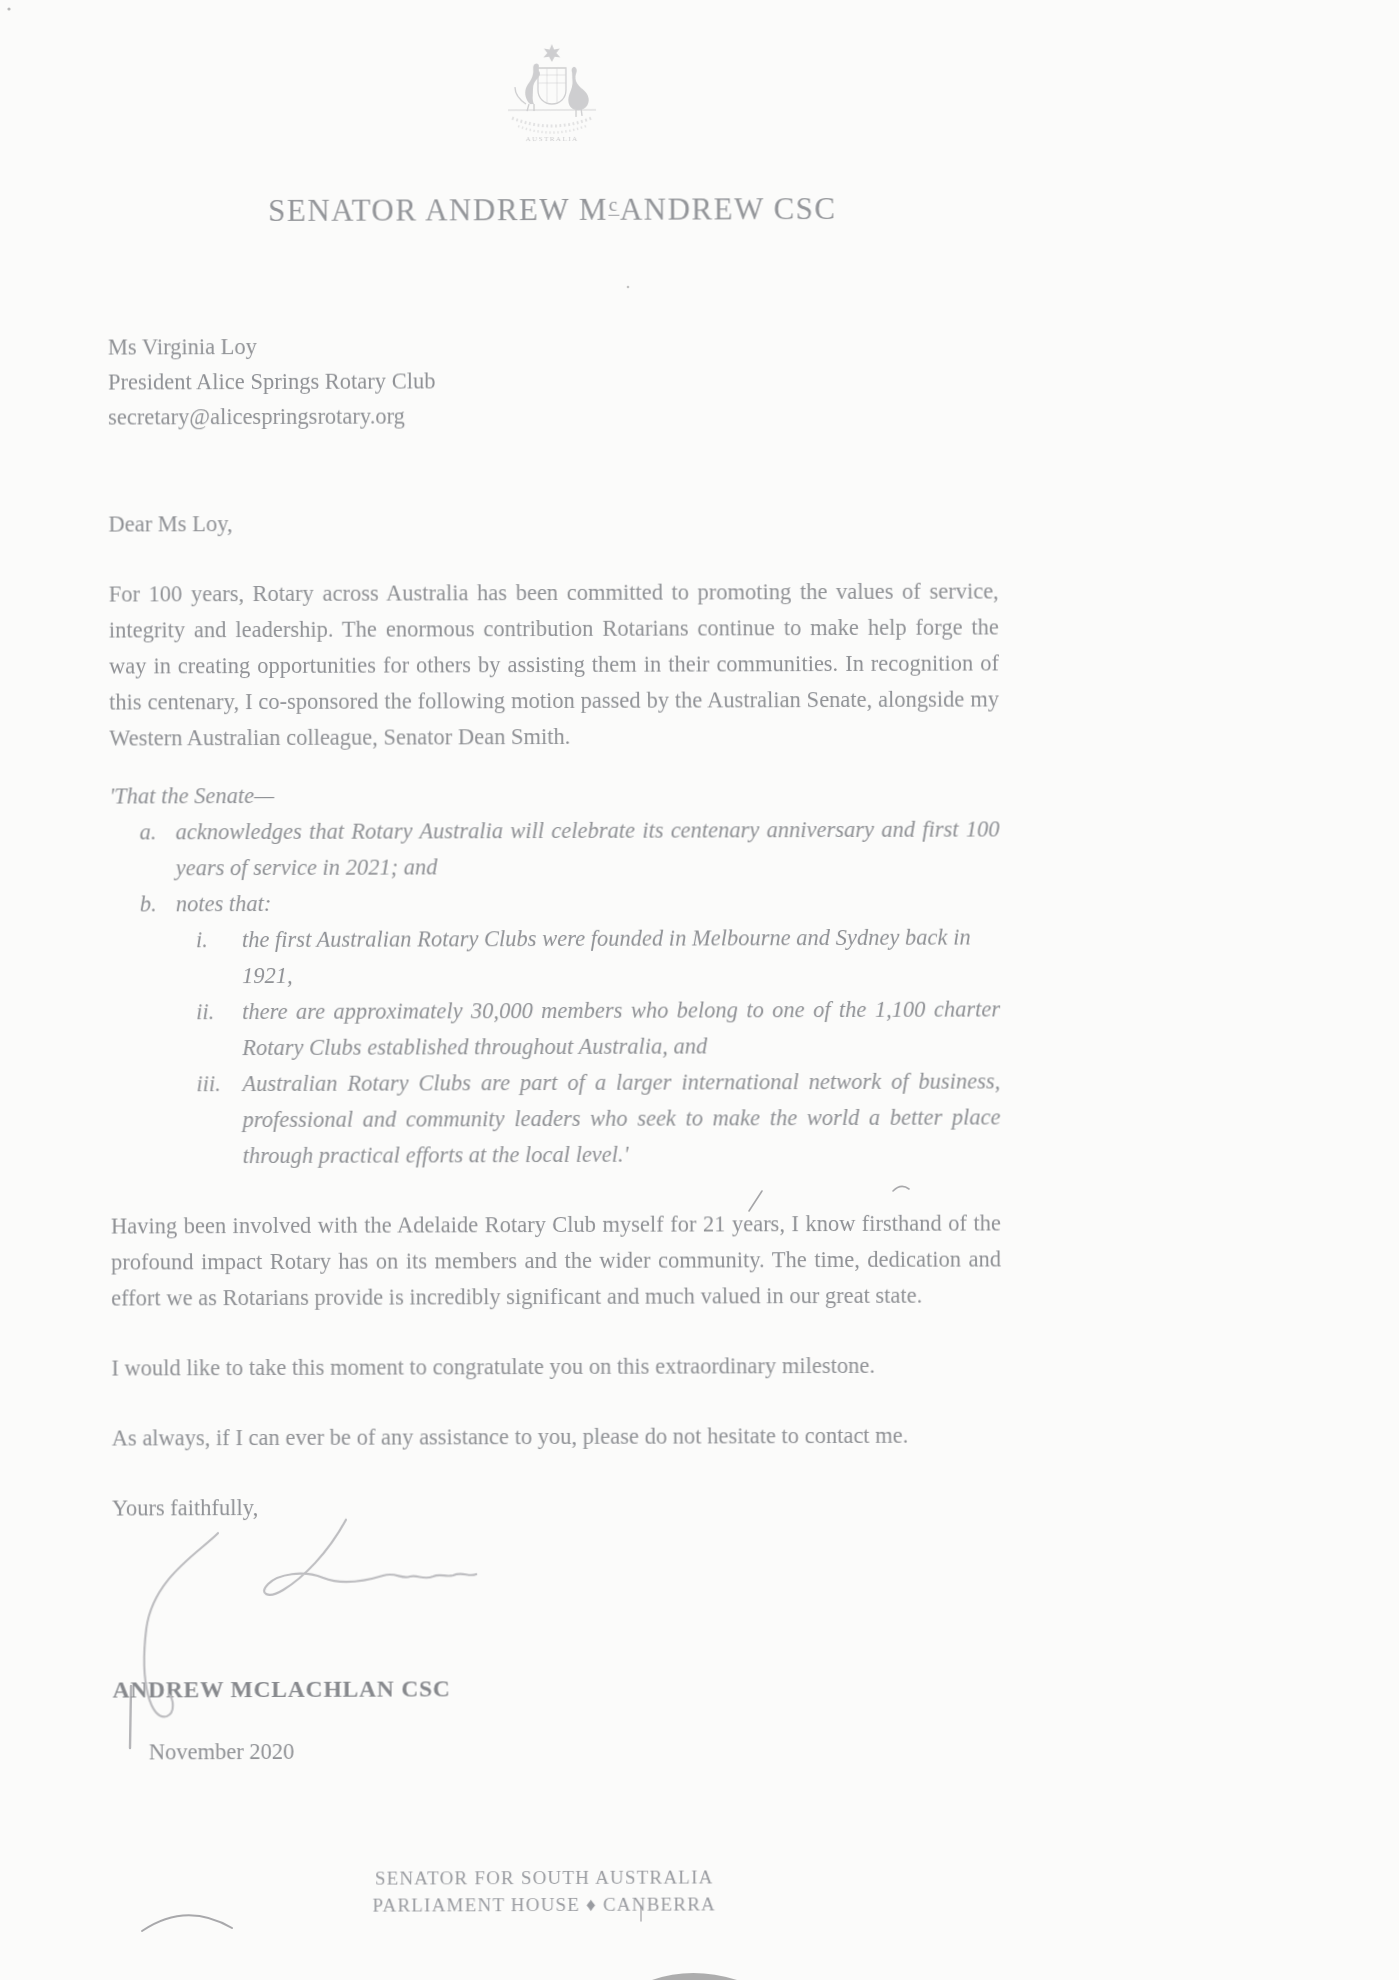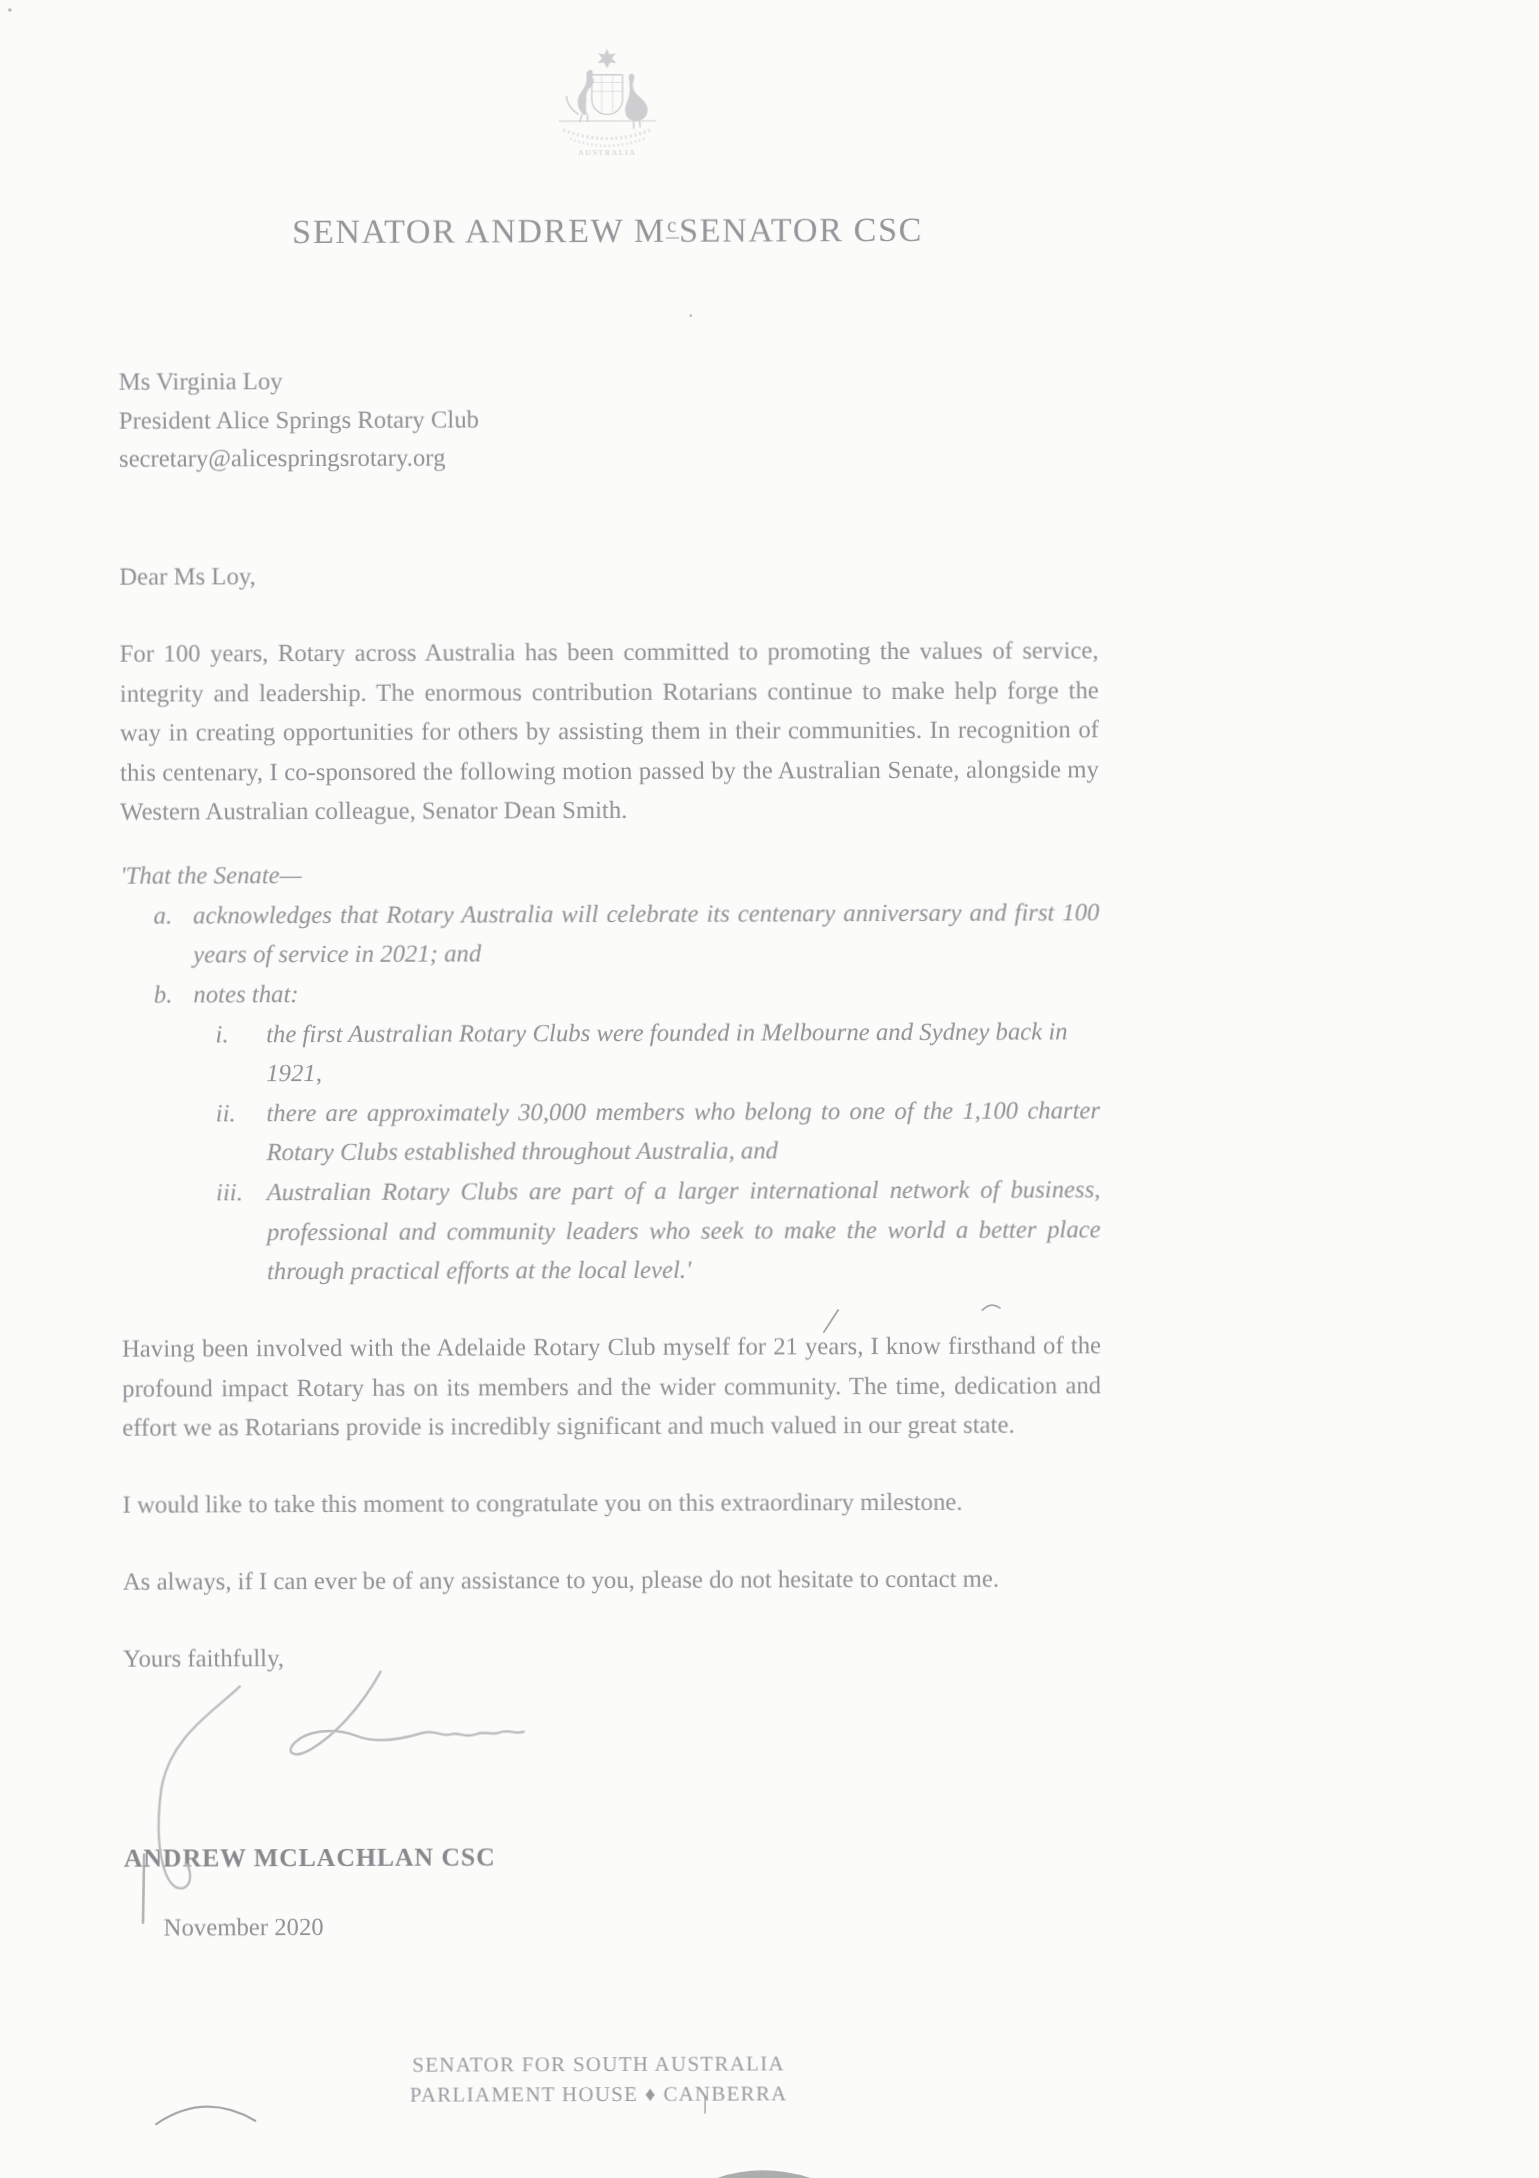--- a/index.html
+++ b/index.html
@@ -75,21 +75,21 @@
         <path d="M54 62 C48 58 43 52 43 45 M57 62 L55 69 M62 62 L62 69" fill="none" stroke-width="1.4"></path>
         <path d="M100 30 C99 27 101 24 103.5 25.5 C105 26.5 105 29 104.5 30.5 C103.5 33 103 36 104 39 C106 45 112 47 115 52 C118 57 117 63 113 66 C109 69 103 69 99.5 66 C96 63 95.5 57 97.5 52 C99.5 47 101 43 100.5 38 C100 35 100.5 32 100 30 Z" stroke="none"></path>
         <path d="M104 68 L104 75 M109 66 L110 74" fill="none" stroke-width="1.4"></path>
         <path d="M36 68 H124" fill="none" stroke-width=".9"></path>
         <path d="M40 76 Q80 92 120 76" fill="none" stroke-width="3" stroke-dasharray="1.8 2.6" opacity=".6"></path>
         <path d="M46 84 Q80 97 114 84" fill="none" stroke-width="2.4" stroke-dasharray="1.4 2.6" opacity=".55"></path>
         <text x="80" y="99" font-size="7" letter-spacing="1.5" text-anchor="middle" stroke="none" fill="#a5a5a8">AUSTRALIA</text>
       </g>
     </svg>
 
-    <h1 class="title"><span>SENATOR ANDREW M</span><span class="sup">c</span><span>SENATOR CSC</span></h1>
+    <h1 class="title"><span>SENATOR ANDREW M</span><span class="sup">c</span><span>ANDREW CSC</span></h1>
 
     <div class="addressee">
       <div>Ms Virginia Loy</div>
       <div>President Alice Springs Rotary Club</div>
       <div>secretary@alicespringsrotary.org</div>
     </div>
 
     <p class="salutation">Dear Ms Loy,</p>
 
     <p class="body just">For 100 years, Rotary across Australia has been committed to promoting the values of service, integrity and leadership. The enormous contribution Rotarians continue to make help forge the way in creating opportunities for others by assisting them in their communities. In recognition of this centenary, I co-sponsored the following motion passed by the Australian Senate, alongside my Western Australian colleague, Senator Dean Smith.</p>

